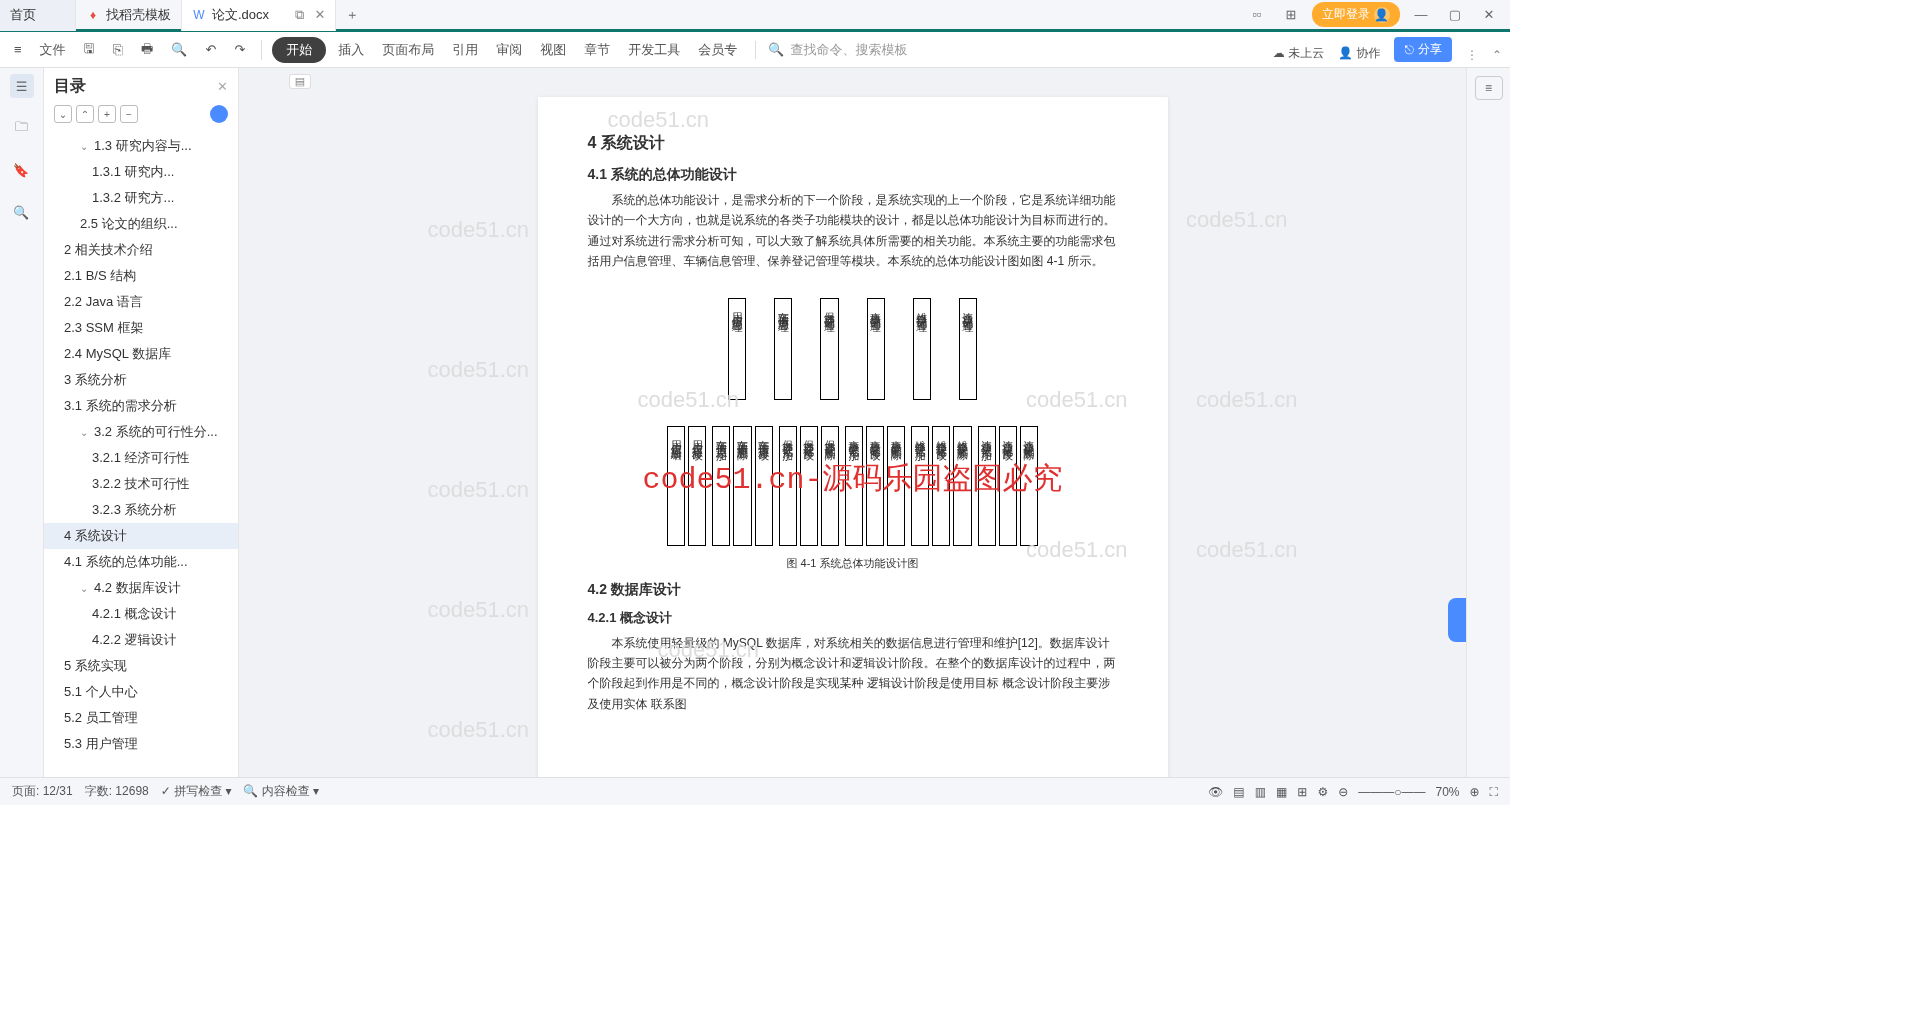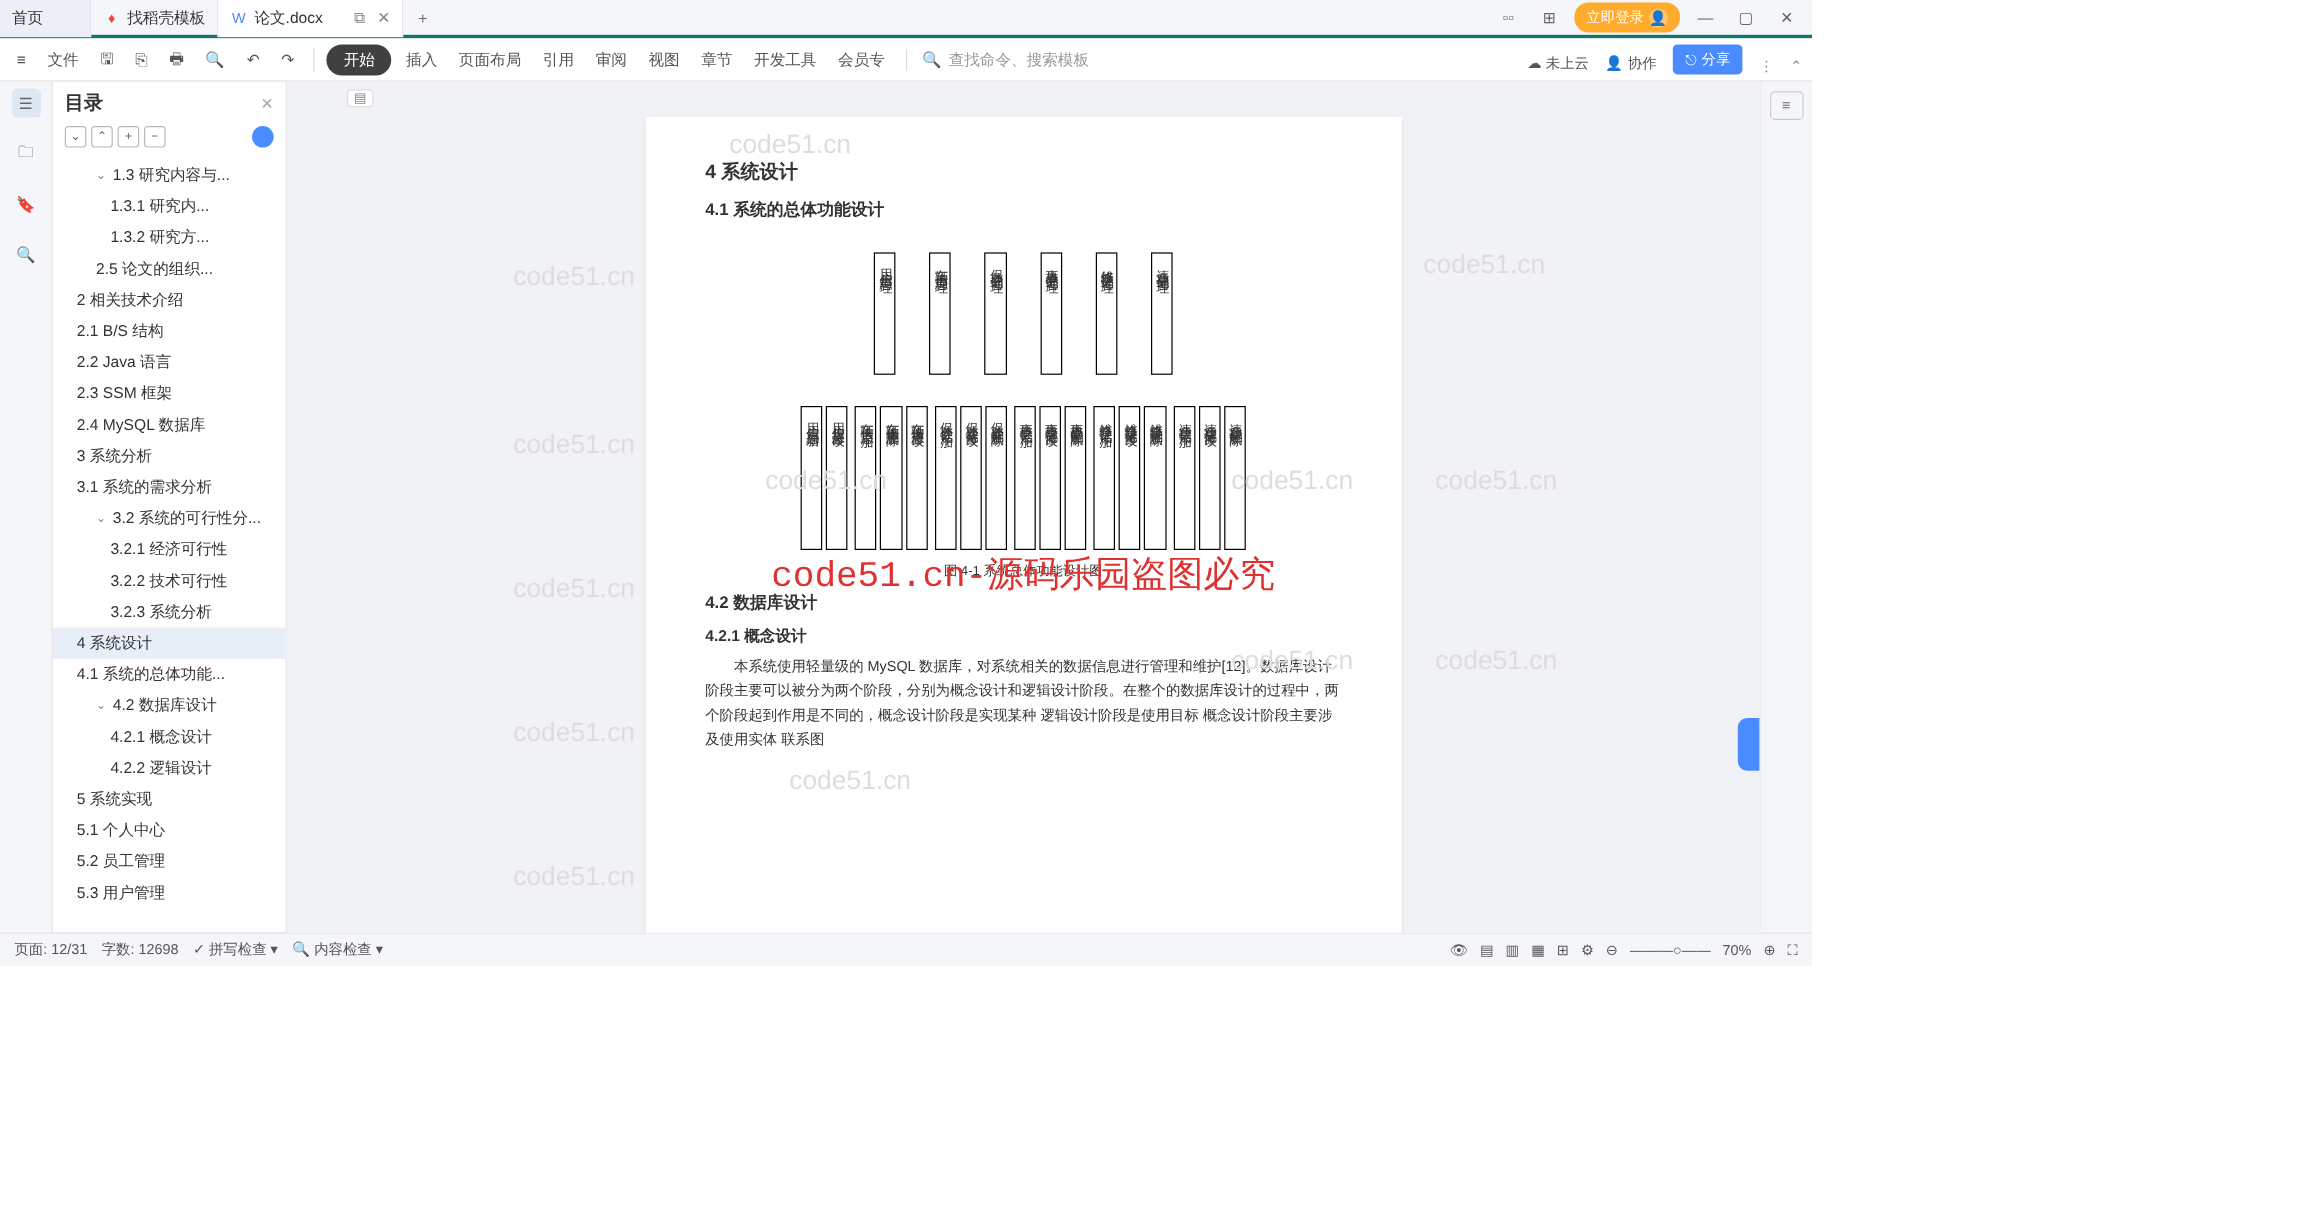--- a/index.html
+++ b/index.html
@@ -237,20 +237,21 @@
 <div class="wm" style="top:290px;left:100px">code51.cn</div>
 <div class="wm" style="top:290px;right:40px">code51.cn</div>
 <div class="wm" style="top:440px;right:40px">code51.cn</div>
 <div class="wm" style="top:110px;right:-120px">code51.cn</div>
 <div class="wm" style="top:290px;right:-130px">code51.cn</div>
 <div class="wm" style="top:440px;right:-130px">code51.cn</div>
 <div class="wm" style="top:540px;left:120px">code51.cn</div>
 
 <h2>4 系统设计</h2>
 <h3>4.1 系统的总体功能设计</h3>
+<p>系统的总体功能设计，是需求分析的下一个阶段，是系统实现的上一个阶段，它是系统详细功能设计的一个大方向，也就是说系统的各类子功能模块的设计，都是以总体功能设计为目标而进行的。通过对系统进行需求分析可知，可以大致了解系统具体所需要的相关功能。本系统主要的功能需求包括用户信息管理、车辆信息管理、保养登记管理等模块。本系统的总体功能设计图如图 4-1 所示。</p>
 
 <div class="diagram">
 <div class="drow" id="lvl1">
             <div class="vbox tall">用户信息管理</div>
             <div class="vbox tall">车辆信息管理</div>
             <div class="vbox tall">保养登记管理</div>
             <div class="vbox tall">事故登记管理</div>
             <div class="vbox tall">维修登记管理</div>
             <div class="vbox tall">违章登记管理</div>
           </div>

